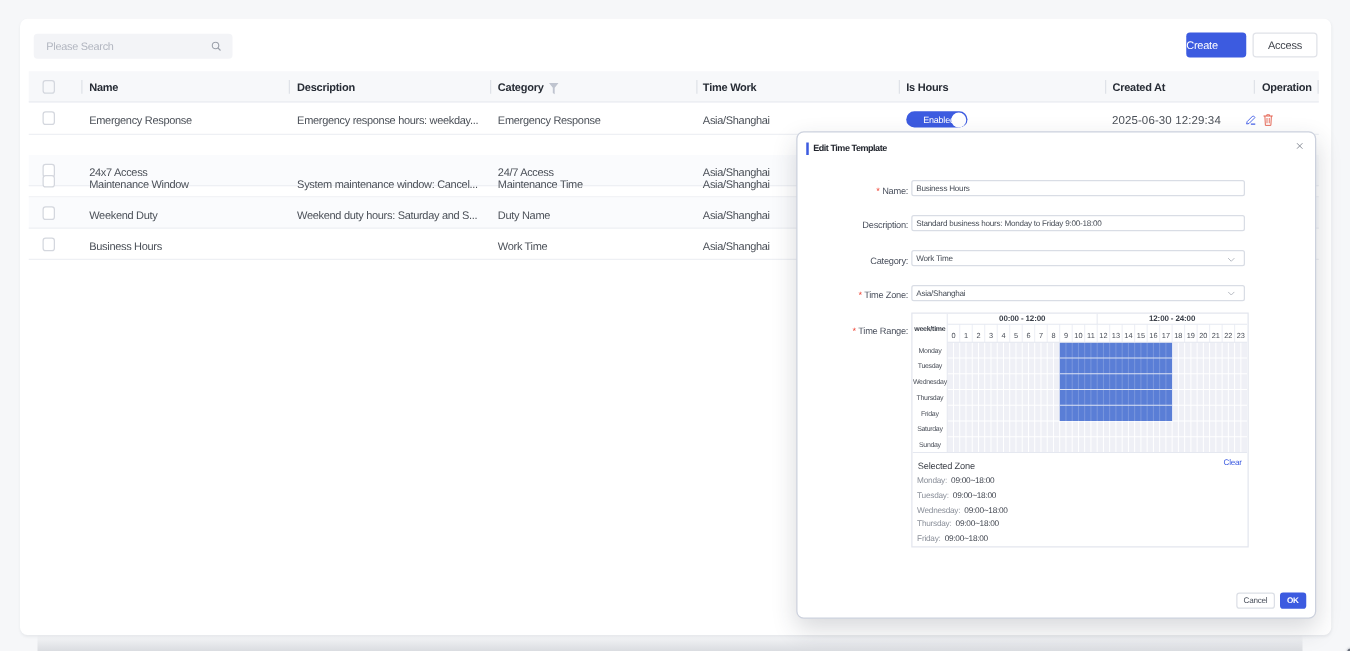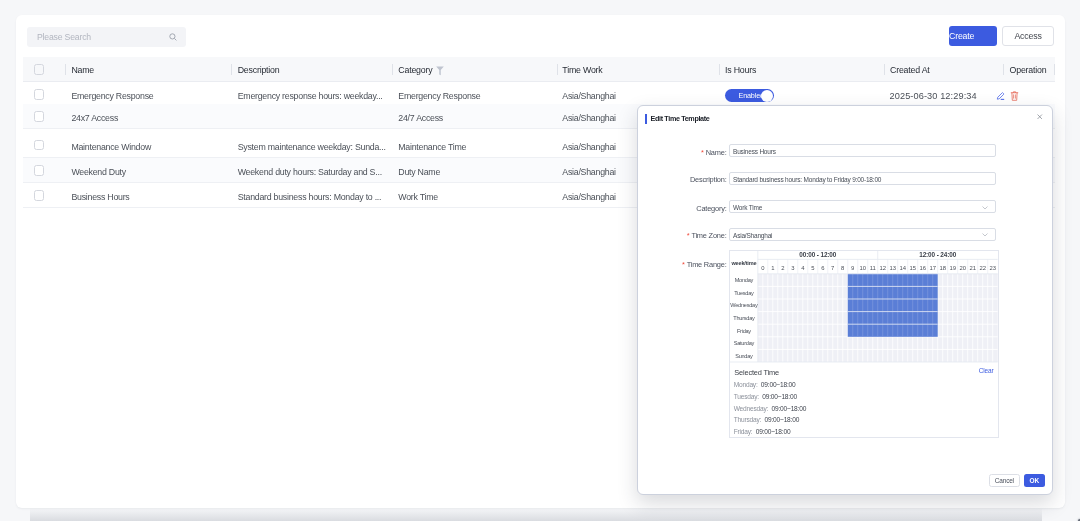--- a/index.html
+++ b/index.html
@@ -10,21 +10,21 @@
 
 
 .search { left:27px; top:27px; width:159px; height:20px; background:#f3f4f7; border-radius:3px; }
 .search .ph { position:absolute; left:10px; top:0; line-height:20px; font-size:8.7px; letter-spacing:-0.2px; color:#b2b6c0; }
 .search svg { position:absolute; right:9px; top:6px; }
 .btn-create { left:949px; top:26px; width:48px; height:20px; background:#3c5be0; border-radius:3px; color:#fff; font-size:8.8px; letter-spacing:-0.2px; text-align:left; line-height:20px; }
 .btn-refresh { left:1002px; top:26px; width:52px; height:20px; background:#fff; border:1px solid #e0e2e8; border-radius:3px; color:#41454d; font-size:8.8px; letter-spacing:-0.2px; text-align:center; line-height:18px; }
 
 
 .thead { left:23px; top:57px; width:1032px; height:25.4px; background:#f7f8fa; border-bottom:1px solid #eaecf1; }
-.th { position:absolute; top:0; height:25px; line-height:27.4px; font-size:8.8px; letter-spacing:-0.2px; font-weight:normal; color:#272c35; }
+.th { position:absolute; top:0; height:25px; line-height:27.4px; font-size:8.8px; letter-spacing:-0.2px; font-weight:bold; color:#272c35; }
 .vdiv { position:absolute; top:7px; width:1px; height:11px; background:#dfe2e8; }
 .row { left:23px; width:1032px; height:25.2px; border-bottom:1px solid #eef0f4; }
 .row.alt { background:#fafbfd; }
 .cell { position:absolute; top:0; height:25px; line-height:28px; font-size:8.8px; letter-spacing:-0.25px; color:#4b5058; white-space:nowrap; }
 .cell.dt { font-size:9.2px; letter-spacing:0.1px; }
 .cbx { position:absolute; left:10.5px; top:7px; width:10.5px; height:10.5px; border:1px solid #d4d7de; border-radius:2.5px; background:#fff; }
 
 .toggle { position:absolute; left:701.5px; top:6.5px; width:49px; height:13.5px; background:#3c5be0; border-radius:7px; }
 .toggle .txt { position:absolute; left:14px; top:0; line-height:13.5px; font-size:7.2px; letter-spacing:-0.15px; color:#fff; }
 .toggle .knob { position:absolute; right:0.8px; top:0.75px; width:12px; height:12px; background:#fff; border-radius:50%; }
@@ -101,44 +101,43 @@
       <line x1="4.7" y1="8.35" x2="8.2" y2="8.35" stroke="#4460e8" stroke-width="1"></line>
     </svg>
   <svg style="position:absolute;left:986.6px;top:8.2px;" width="9" height="10.5" viewBox="0 0 9 10.5">
       <path d="M3.4 1.7 V0.8 H5.6 V1.7" fill="none" stroke="#e4604e" stroke-width="0.75"></path>
       <line x1="0.8" y1="1.75" x2="8.2" y2="1.75" stroke="#e4604e" stroke-width="0.85"></line>
       <path d="M1.9 1.8 L2.3 9.3 H6.7 L7.1 1.8" fill="none" stroke="#e4604e" stroke-width="0.75"></path>
       <line x1="3.6" y1="3.4" x2="3.6" y2="7.6" stroke="#e4604e" stroke-width="0.7"></line>
       <line x1="5.4" y1="3.4" x2="5.4" y2="7.6" stroke="#e4604e" stroke-width="0.7"></line>
     </svg>
 </div>
-<div class="abs row alt" style="top:104px;text-align:right;">
+<div class="abs row alt" style="top:124px;text-align:right;">
   <span class="cbx"></span>
   <span class="cell" style="left:48.4px;">24x7 Access</span>
   <span class="cell" style="left:375.3px;">24/7 Access</span>
   <span class="cell" style="left:539.3px;">Asia/Shanghai</span>
 </div>
 <div class="abs row" style="top:132.8px;">
   <span class="cbx"></span>
   <span class="cell" style="left:48.4px;">Maintenance Window</span>
-  <span class="cell" style="left:214.7px;">System maintenance weekday: Sunda...</span>
+  <span class="cell" style="left:214.7px;">System maintenance window: Cancel...</span>
   <span class="cell" style="left:375.3px;">Maintenance Time</span>
   <span class="cell" style="left:539.3px;">Asia/Shanghai</span>
 </div>
 <div class="abs row alt" style="top:158px;">
   <span class="cbx"></span>
   <span class="cell" style="left:48.4px;">Weekend Duty</span>
   <span class="cell" style="left:214.7px;">Weekend duty hours: Saturday and S...</span>
   <span class="cell" style="left:375.3px;">Duty Name</span>
   <span class="cell" style="left:539.3px;">Asia/Shanghai</span>
 </div>
 <div class="abs row" style="top:183.2px;">
   <span class="cbx"></span>
   <span class="cell" style="left:48.4px;">Business Hours</span>
-  <span class="cell" style="left:214.7px;">Standard business hours: Monday to ...</span>
   <span class="cell" style="left:375.3px;">Work Time</span>
   <span class="cell" style="left:539.3px;">Asia/Shanghai</span>
 </div>
 
 <div class="abs modal">
   <span class="mtitle-bar"></span>
   <span class="mtitle">Edit Time Template</span>
   <svg class="mclose" viewBox="0 0 6 6">
       <path d="M0.6 0.6 L5.4 5.4 M5.4 0.6 L0.6 5.4" stroke="#878c96" stroke-width="0.85" fill="none"></path>
     </svg>
@@ -299,21 +298,21 @@
     <text x="252.71" y="19.4" font-size="5.9" fill="#4a4f59" text-anchor="middle">22</text>
     <text x="262.70" y="19.4" font-size="5.9" fill="#4a4f59" text-anchor="middle">23</text>
     <text x="13.90" y="31.20" font-size="5.6" letter-spacing="-0.25" fill="#4a4f59" text-anchor="middle">Monday</text>
     <text x="13.90" y="43.80" font-size="5.6" letter-spacing="-0.25" fill="#4a4f59" text-anchor="middle">Tuesday</text>
     <text x="13.90" y="56.40" font-size="5.6" letter-spacing="-0.25" fill="#4a4f59" text-anchor="middle">Wednesday</text>
     <text x="13.90" y="69.00" font-size="5.6" letter-spacing="-0.25" fill="#4a4f59" text-anchor="middle">Thursday</text>
     <text x="13.90" y="81.60" font-size="5.6" letter-spacing="-0.25" fill="#4a4f59" text-anchor="middle">Friday</text>
     <text x="13.90" y="94.20" font-size="5.6" letter-spacing="-0.25" fill="#4a4f59" text-anchor="middle">Saturday</text>
     <text x="13.90" y="106.80" font-size="5.6" letter-spacing="-0.25" fill="#4a4f59" text-anchor="middle">Sunday</text>
     </svg>
-    <span class="sel-title" style="left:4px; top:116.9px; line-height:9px;">Selected Time</span>
+    <span class="sel-title" style="left:4px; top:116.9px; line-height:9px;">Selected Zone</span>
     <span class="sel-clear" style="right:4.5px; top:116.1px; line-height:8px;">Clear</span>
     <span class="sel-line" style="left:3.5px; top:129.9px; line-height:8px;">Monday:&nbsp; <b>09:00~18:00</b></span>
     <span class="sel-line" style="left:3.5px; top:141.6px; line-height:8px;">Tuesday:&nbsp; <b>09:00~18:00</b></span>
     <span class="sel-line" style="left:3.5px; top:153.3px; line-height:8px;">Wednesday:&nbsp; <b>09:00~18:00</b></span>
     <span class="sel-line" style="left:3.5px; top:165px; line-height:8px;">Thursday:&nbsp; <b>09:00~18:00</b></span>
     <span class="sel-line" style="left:3.5px; top:176.7px; line-height:8px;">Friday:&nbsp; <b>09:00~18:00</b></span>
   </div>
 
   <span class="btn-cancel">Cancel</span>
   <span class="btn-ok">OK</span>

